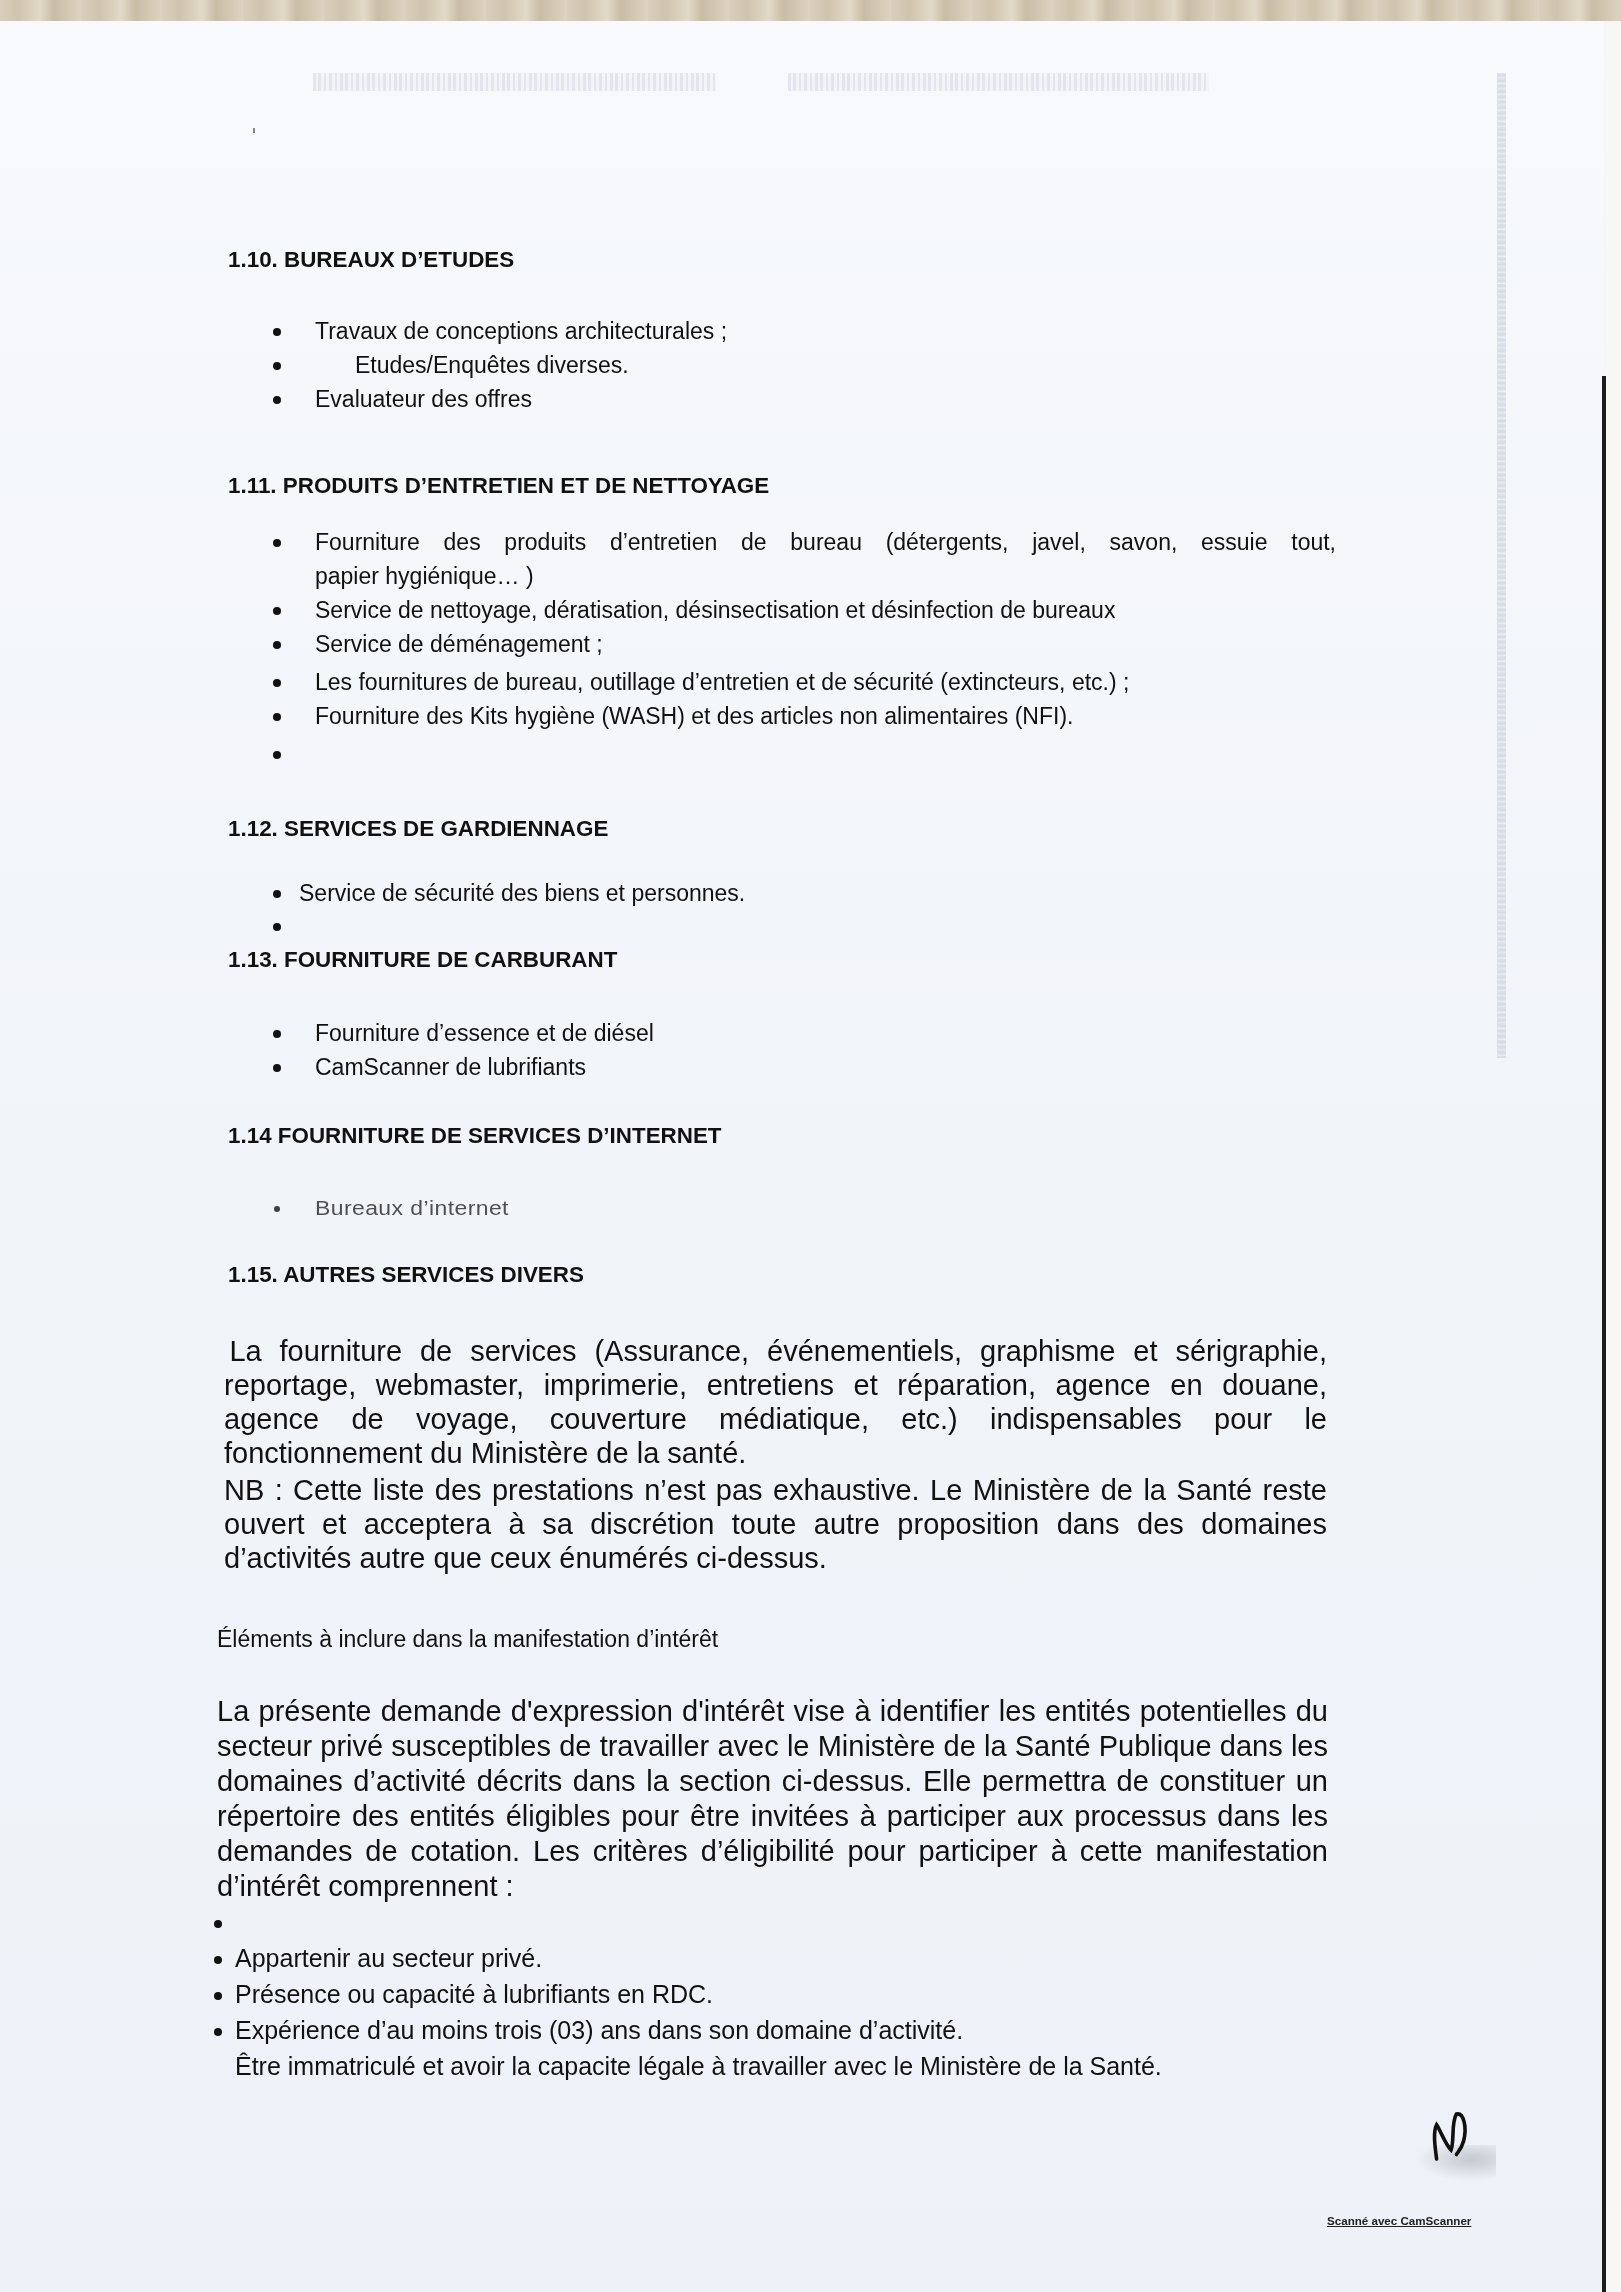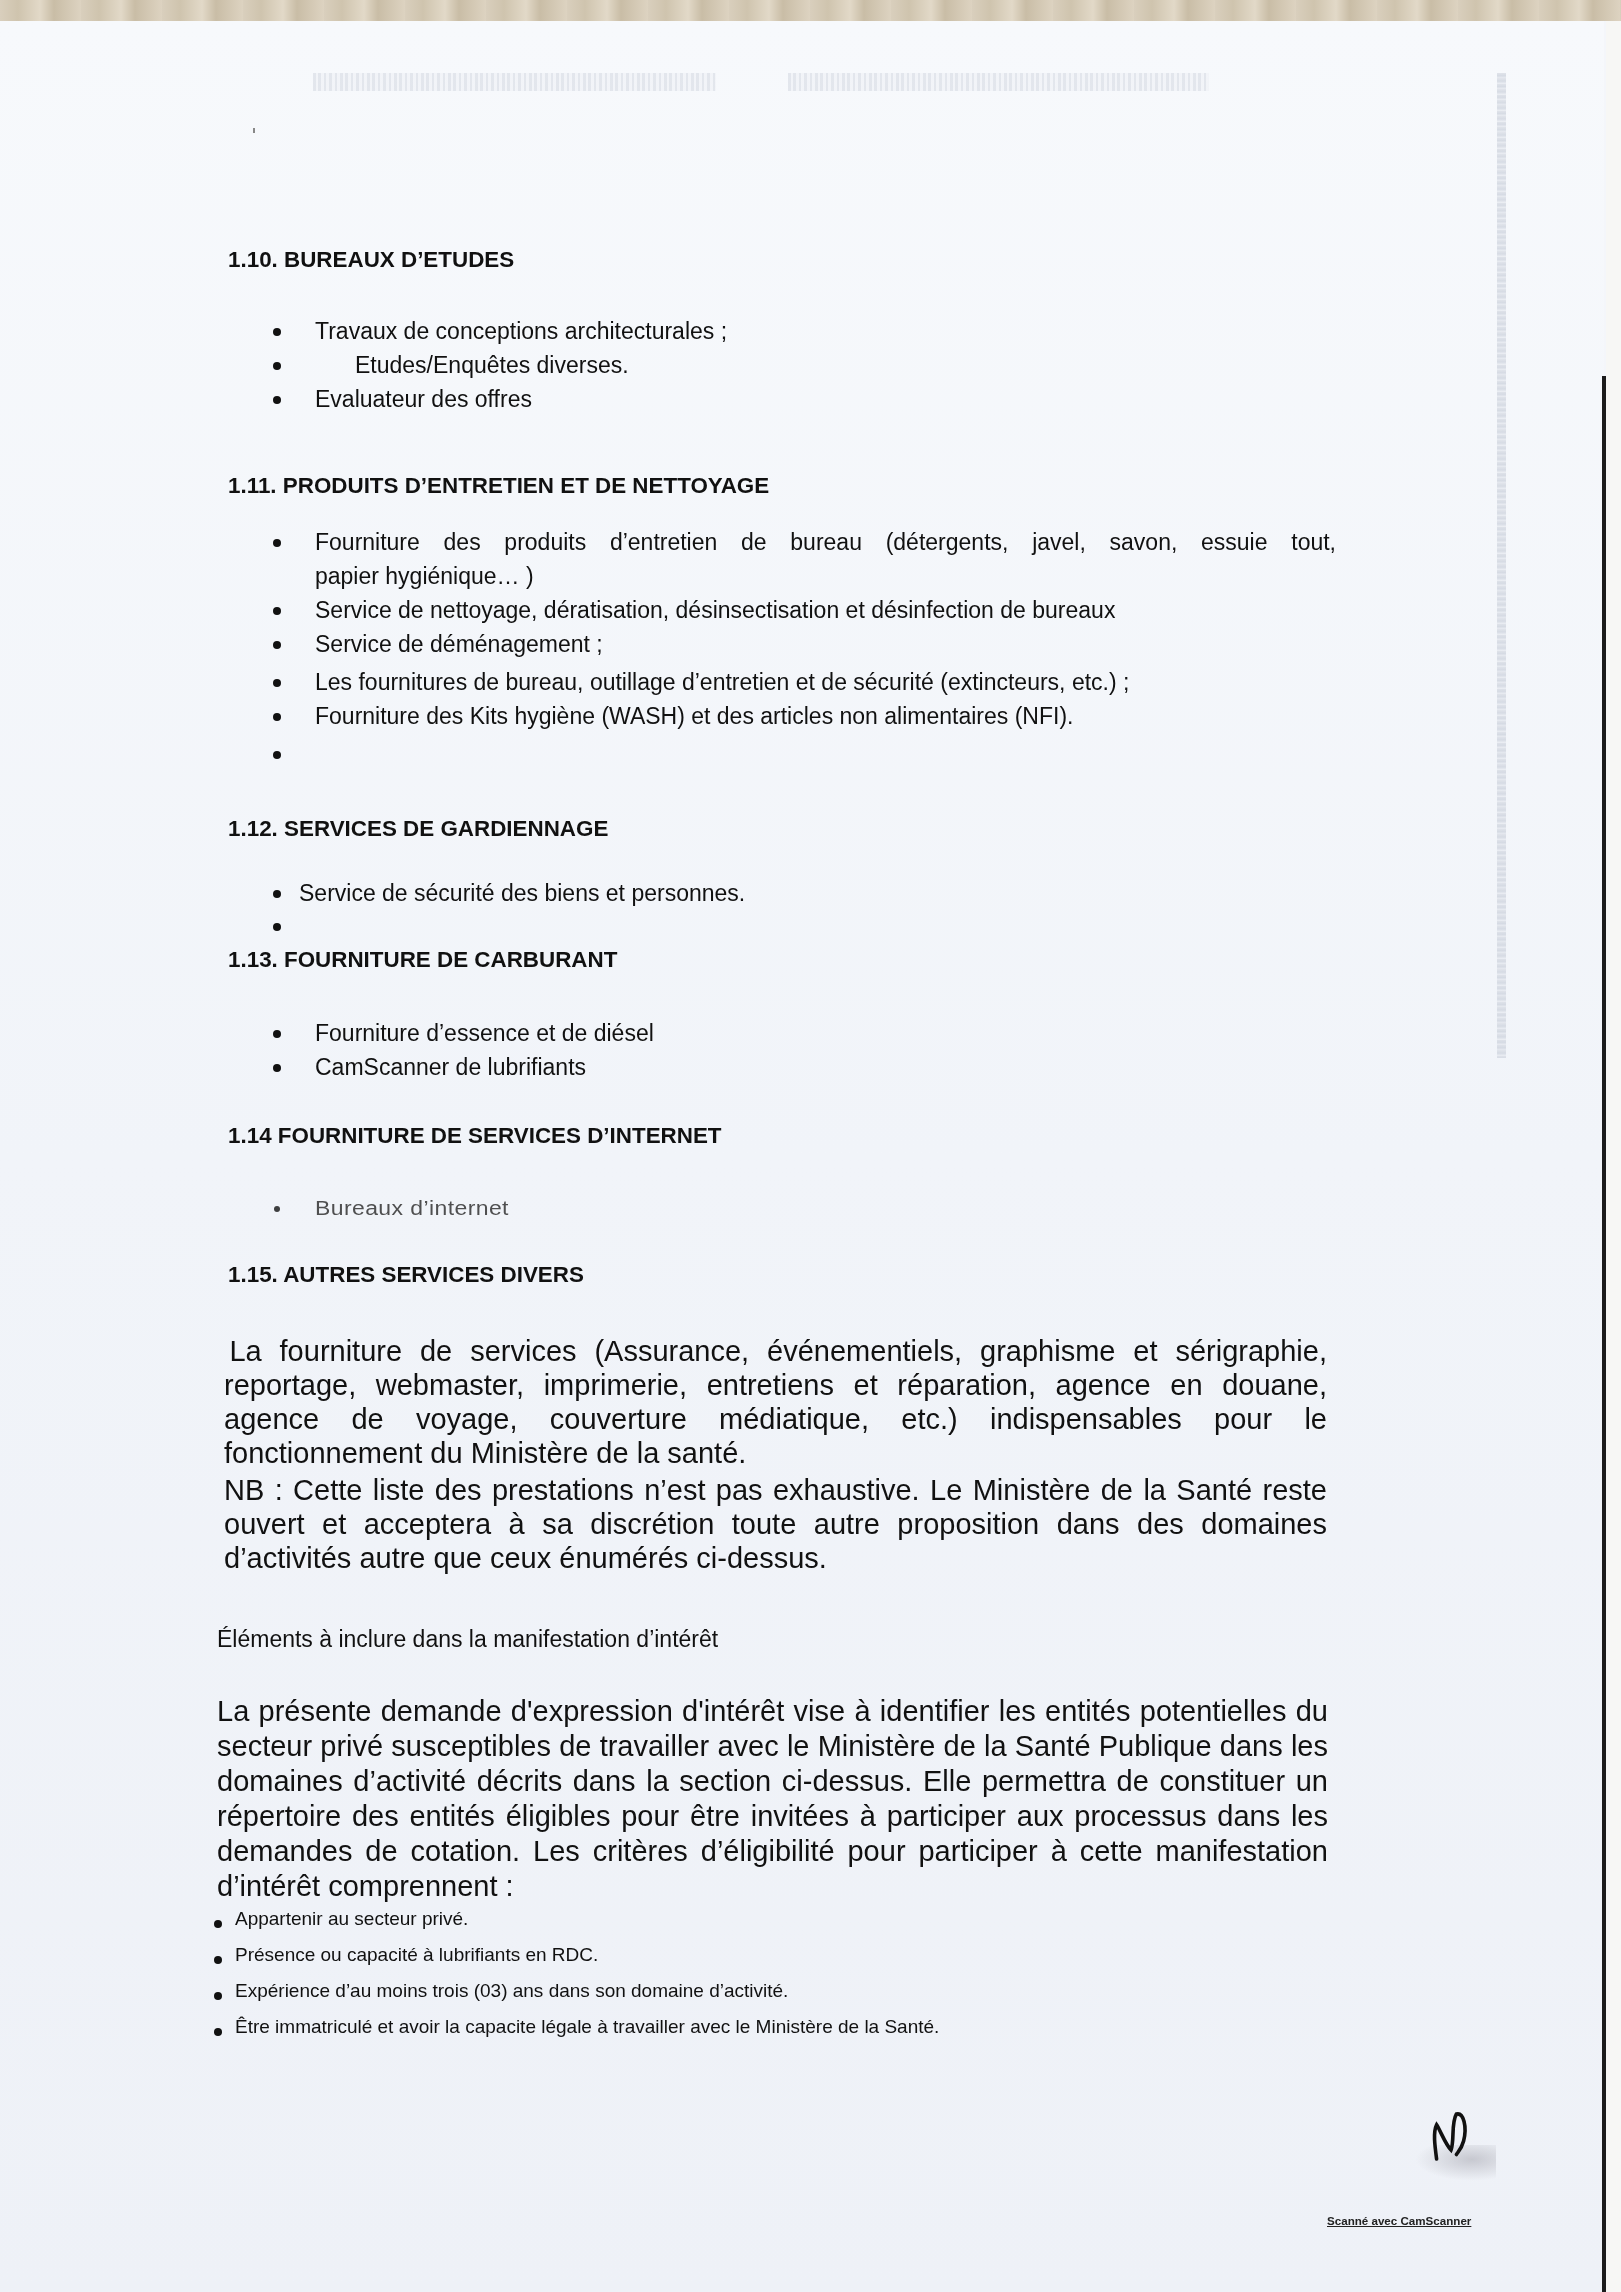--- a/index.html
+++ b/index.html
@@ -40,21 +40,21 @@
   .abs { position: absolute; white-space: nowrap; }
   .h { font-weight: bold; font-size: 22.4px; letter-spacing: 0px; }
   .t { font-size: 23px; }
   .dot {
     position: absolute; width: 8px; height: 8px; border-radius: 50%; background: #111;
   }
   .para {
     position: absolute; font-size: 29px; line-height: 34px; text-align: justify;
     text-align-last: left; white-space: normal;
   }
-  .crit { font-size: 19px; }
+  .crit { font-size: 25px; margin-top: 36px; }
   .faded { color: #333; letter-spacing: 0.4px; transform: scaleY(0.85); transform-origin: left center; opacity: 0.85; }
   .footer-brand { font-size: 11.6px; font-weight: bold; color: #222; }
   .signature { position: absolute; left: 1424px; top: 2105px; width: 54px; height: 63px; }
   .sig-smudge {
     position: absolute; left: 1415px; top: 2145px; width: 81px; height: 36px;
     background: radial-gradient(ellipse at 70% 40%, rgba(150,150,160,0.45), rgba(200,200,210,0) 70%);
   }
 </style>
 </head>
 <body>

